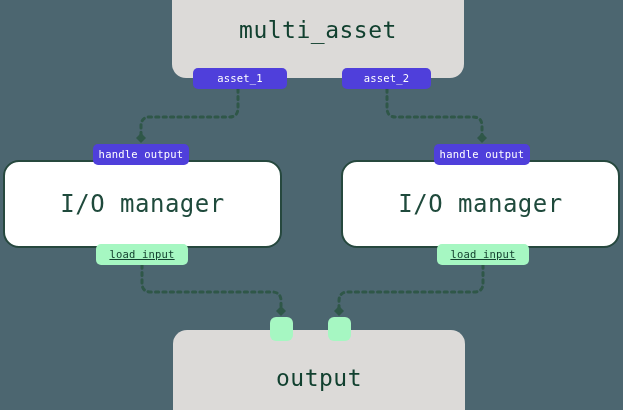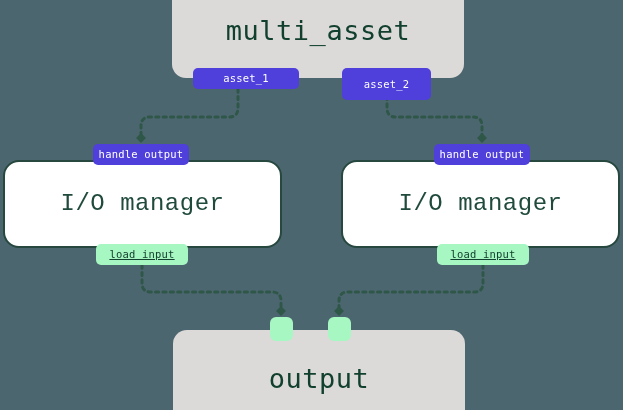--- a/index.html
+++ b/index.html
@@ -34,38 +34,37 @@
     background: #dcdad8;
     border-radius: 14px;
     display: flex;
     align-items: center;
     justify-content: center;
     box-sizing: border-box;
     z-index: 2;
   }
   .node-asset .node-title {
     color: #11402f;
-    font-size: 27px;
+    font-size: 23px;
     letter-spacing: 0.5px;
     line-height: 1;
     white-space: nowrap;
   }
 
   
   .node-iomgr {
     position: absolute;
     background: #ffffff;
     border: 2px solid #26483e;
     border-radius: 16px;
     display: flex;
     align-items: center;
     justify-content: center;
     box-sizing: border-box;
     z-index: 2;
-    font-family: Liberation Mono, monospace;
   }
   .node-iomgr .node-title {
     color: #1f4a3c;
     font-size: 24px;
     letter-spacing: 0.5px;
     line-height: 1;
     white-space: nowrap;
   }
 
   
@@ -123,22 +122,22 @@
   </div>
 
   <div class="node-iomgr" style="left: 341px; top: 160px; width: 279px; height: 88px; background: rgb(255, 255, 255); color: rgb(31, 74, 60); border-color: rgb(38, 72, 62);">
     <span class="node-title">I/O manager</span>
   </div>
 
   <div class="node-asset" style="left: 173px; top: 330px; width: 292px; height: 96px; background: rgb(220, 218, 216); color: rgb(17, 64, 47);">
     <span class="node-title">output</span>
   </div>
 
-  <div class="port port-out" style="left: 193px; top: 68px; width: 106px; height: 21px; background: rgb(79, 63, 219); color: rgb(255, 255, 255);">asset_1</div>
-  <div class="port port-out" style="left: 342px; top: 68px; width: 89px; height: 32px; background: rgb(79, 63, 219); color: rgb(255, 255, 255);">asset_2</div>
+  <div class="port port-out" style="left: 193px; top: 68px; width: 94px; height: 21px; background: rgb(79, 63, 219); color: rgb(255, 255, 255);">asset_1</div>
+  <div class="port port-out" style="left: 342px; top: 68px; width: 89px; height: 21px; background: rgb(79, 63, 219); color: rgb(255, 255, 255);">asset_2</div>
   <div class="port port-out" style="left: 93px; top: 144px; width: 96px; height: 21px; background: rgb(79, 63, 219); color: rgb(255, 255, 255);">handle output</div>
   <div class="port port-out" style="left: 434px; top: 144px; width: 96px; height: 21px; background: rgb(79, 63, 219); color: rgb(255, 255, 255);">handle output</div>
   <div class="port port-in" style="left: 96px; top: 244px; width: 92px; height: 21px; background: rgb(166, 247, 194); color: rgb(20, 64, 47);">load input</div>
   <div class="port port-in" style="left: 437px; top: 244px; width: 92px; height: 21px; background: rgb(166, 247, 194); color: rgb(20, 64, 47);">load input</div>
   <div class="port port-in port-blank" style="left: 270px; top: 317px; width: 23px; height: 24px; background: rgb(166, 247, 194); color: rgb(20, 64, 47);"></div>
   <div class="port port-in port-blank" style="left: 328px; top: 317px; width: 23px; height: 24px; background: rgb(166, 247, 194); color: rgb(20, 64, 47);"></div>
 
 </div>
 
 </body></html>

